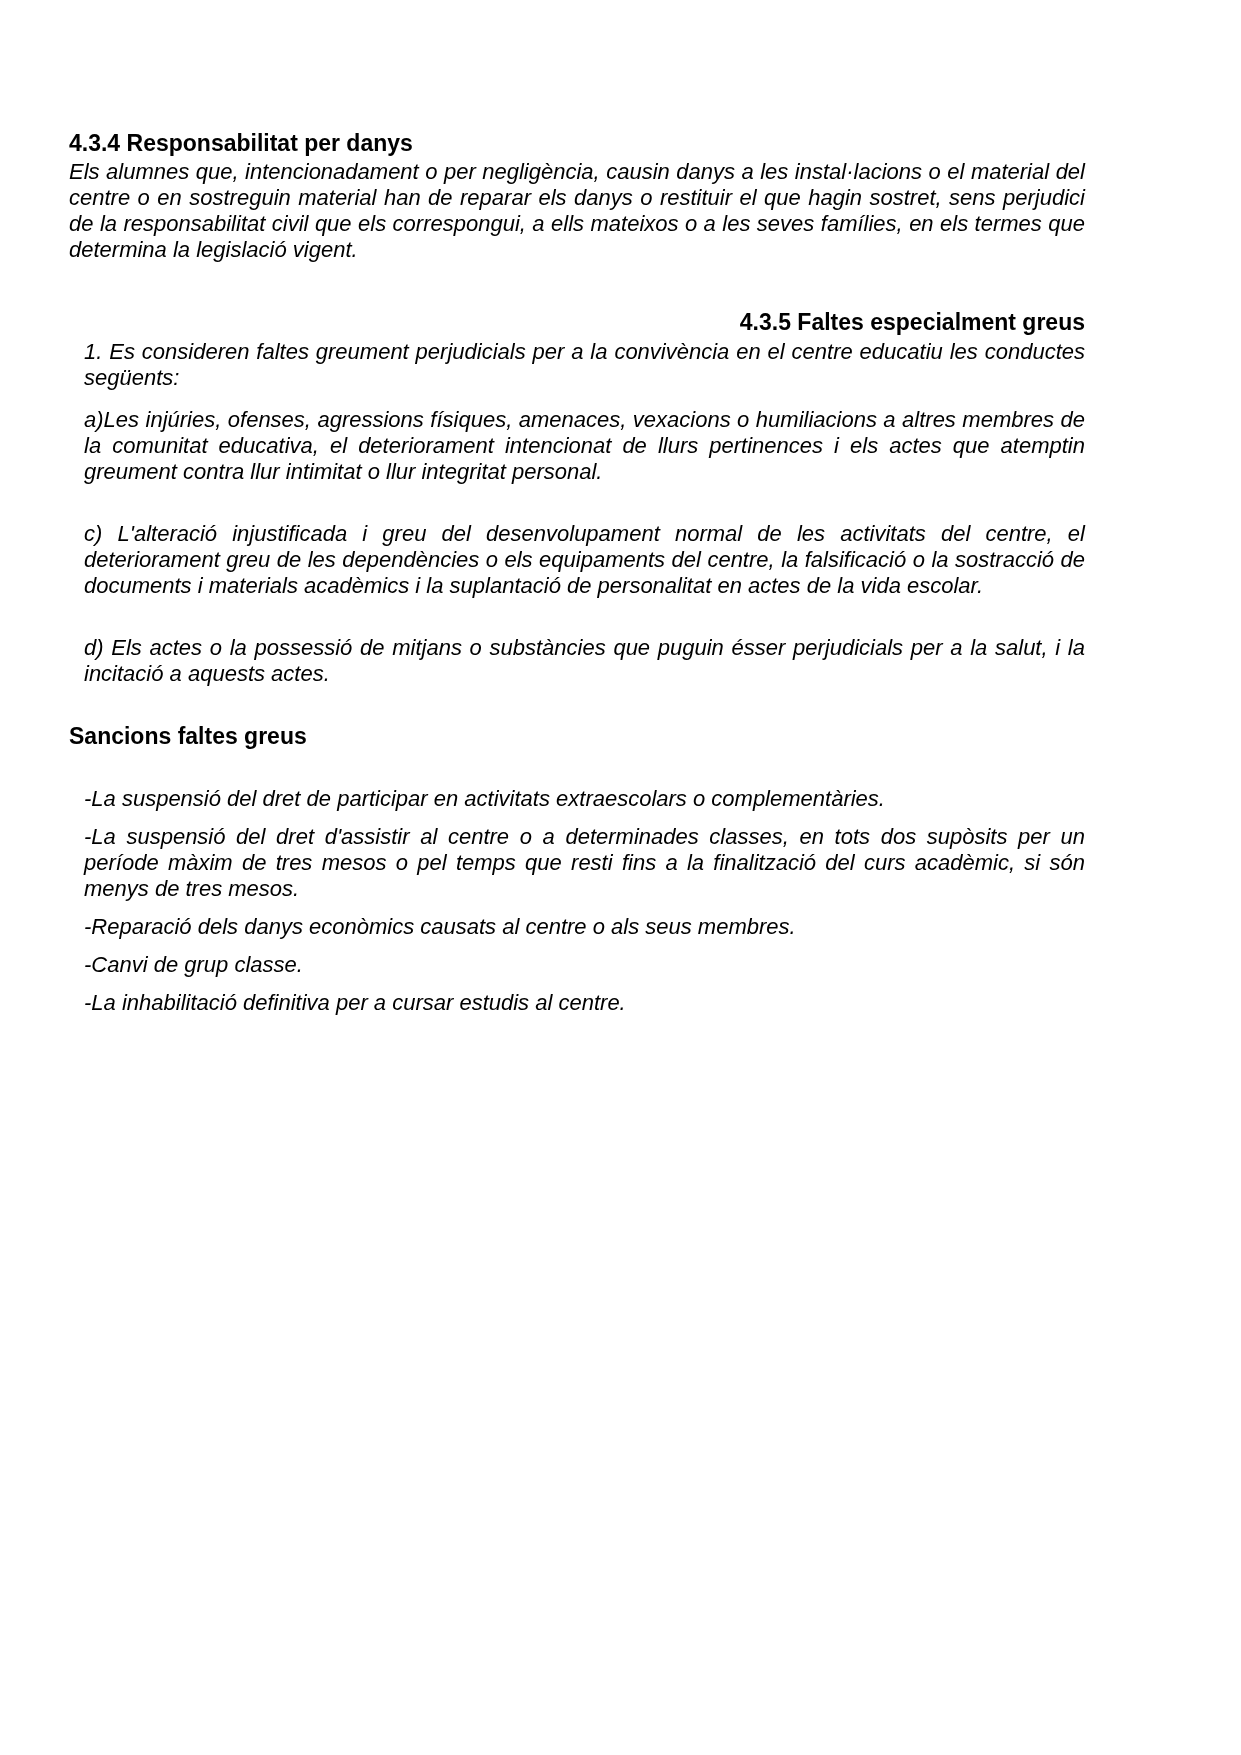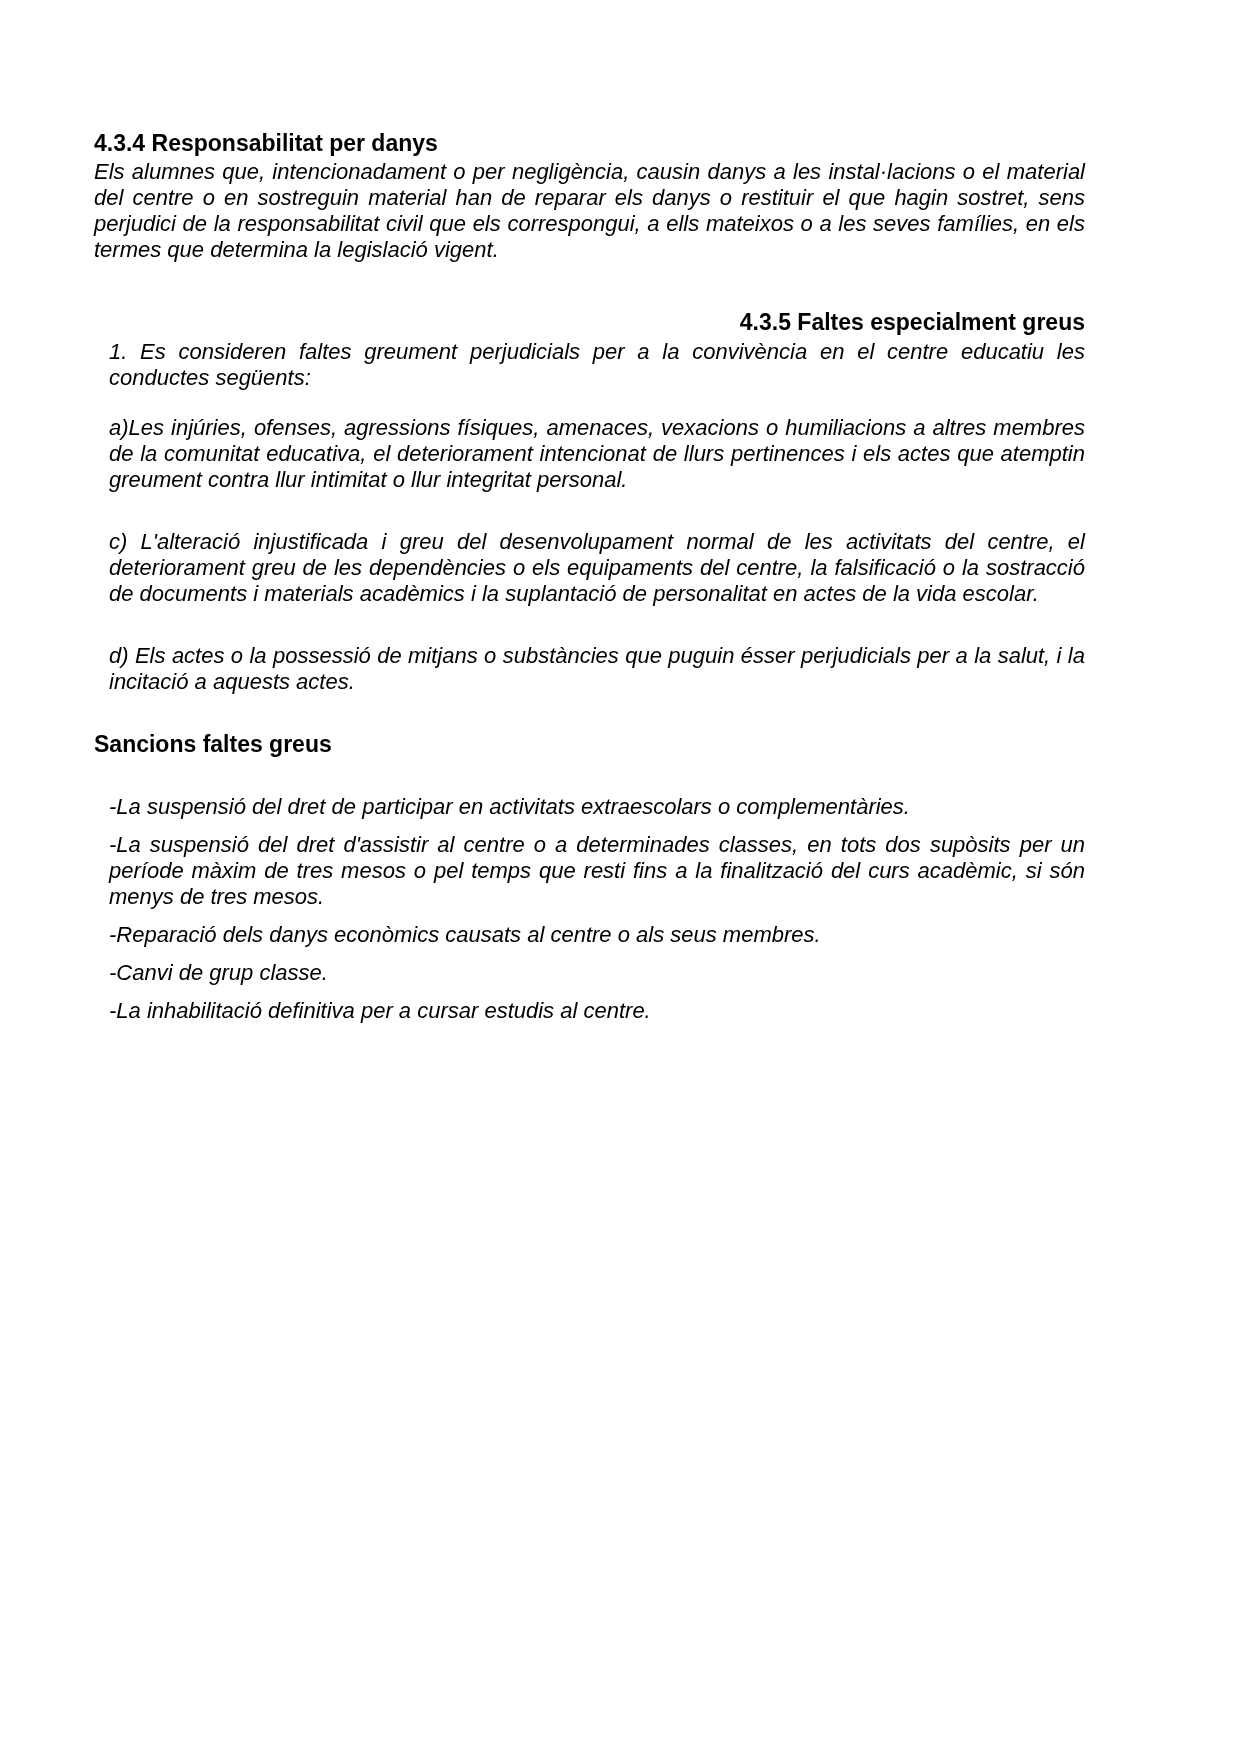--- a/index.html
+++ b/index.html
@@ -7,21 +7,21 @@
     padding: 0;
     background: #ffffff;
   }
   .page {
     position: relative;
     width: 1241px;
     min-height: 1755px;
     margin: 0 auto;
     background: #ffffff;
     box-sizing: border-box;
-    padding: 130px 156px 60px 94px;
+    padding: 130px 156px 60px 69px;
     color: #000000;
     font-family: "Liberation Sans", "DejaVu Sans", sans-serif;
     font-size: 22px;
     line-height: 26px;
   }
   .heading {
     font-weight: bold;
     font-size: 23px;
     margin: 0 0 2px 0;
     line-height: 27px;
@@ -30,21 +30,21 @@
     margin: 0;
     text-align: justify;
     font-style: italic;
   }
   .indent {
     padding-left: 15px;
   }
   
   .mb-after-para434   { margin-bottom: 46px; }
   .mb-heading435      { margin-bottom: 3px; text-align: right; }
-  .mb-intro           { margin-bottom: 24px; }
+  .mb-intro           { margin-bottom: 16px; }
   .mb-item            { margin-bottom: 36px; }
   .mb-item-last       { margin-bottom: 46px; }
   .mb-sancions-head   { margin-bottom: 36px; }
   .mb-sanction        { margin-bottom: 12px; }
 </style>
 </head>
 <body>
 
 <div class="page">
 

